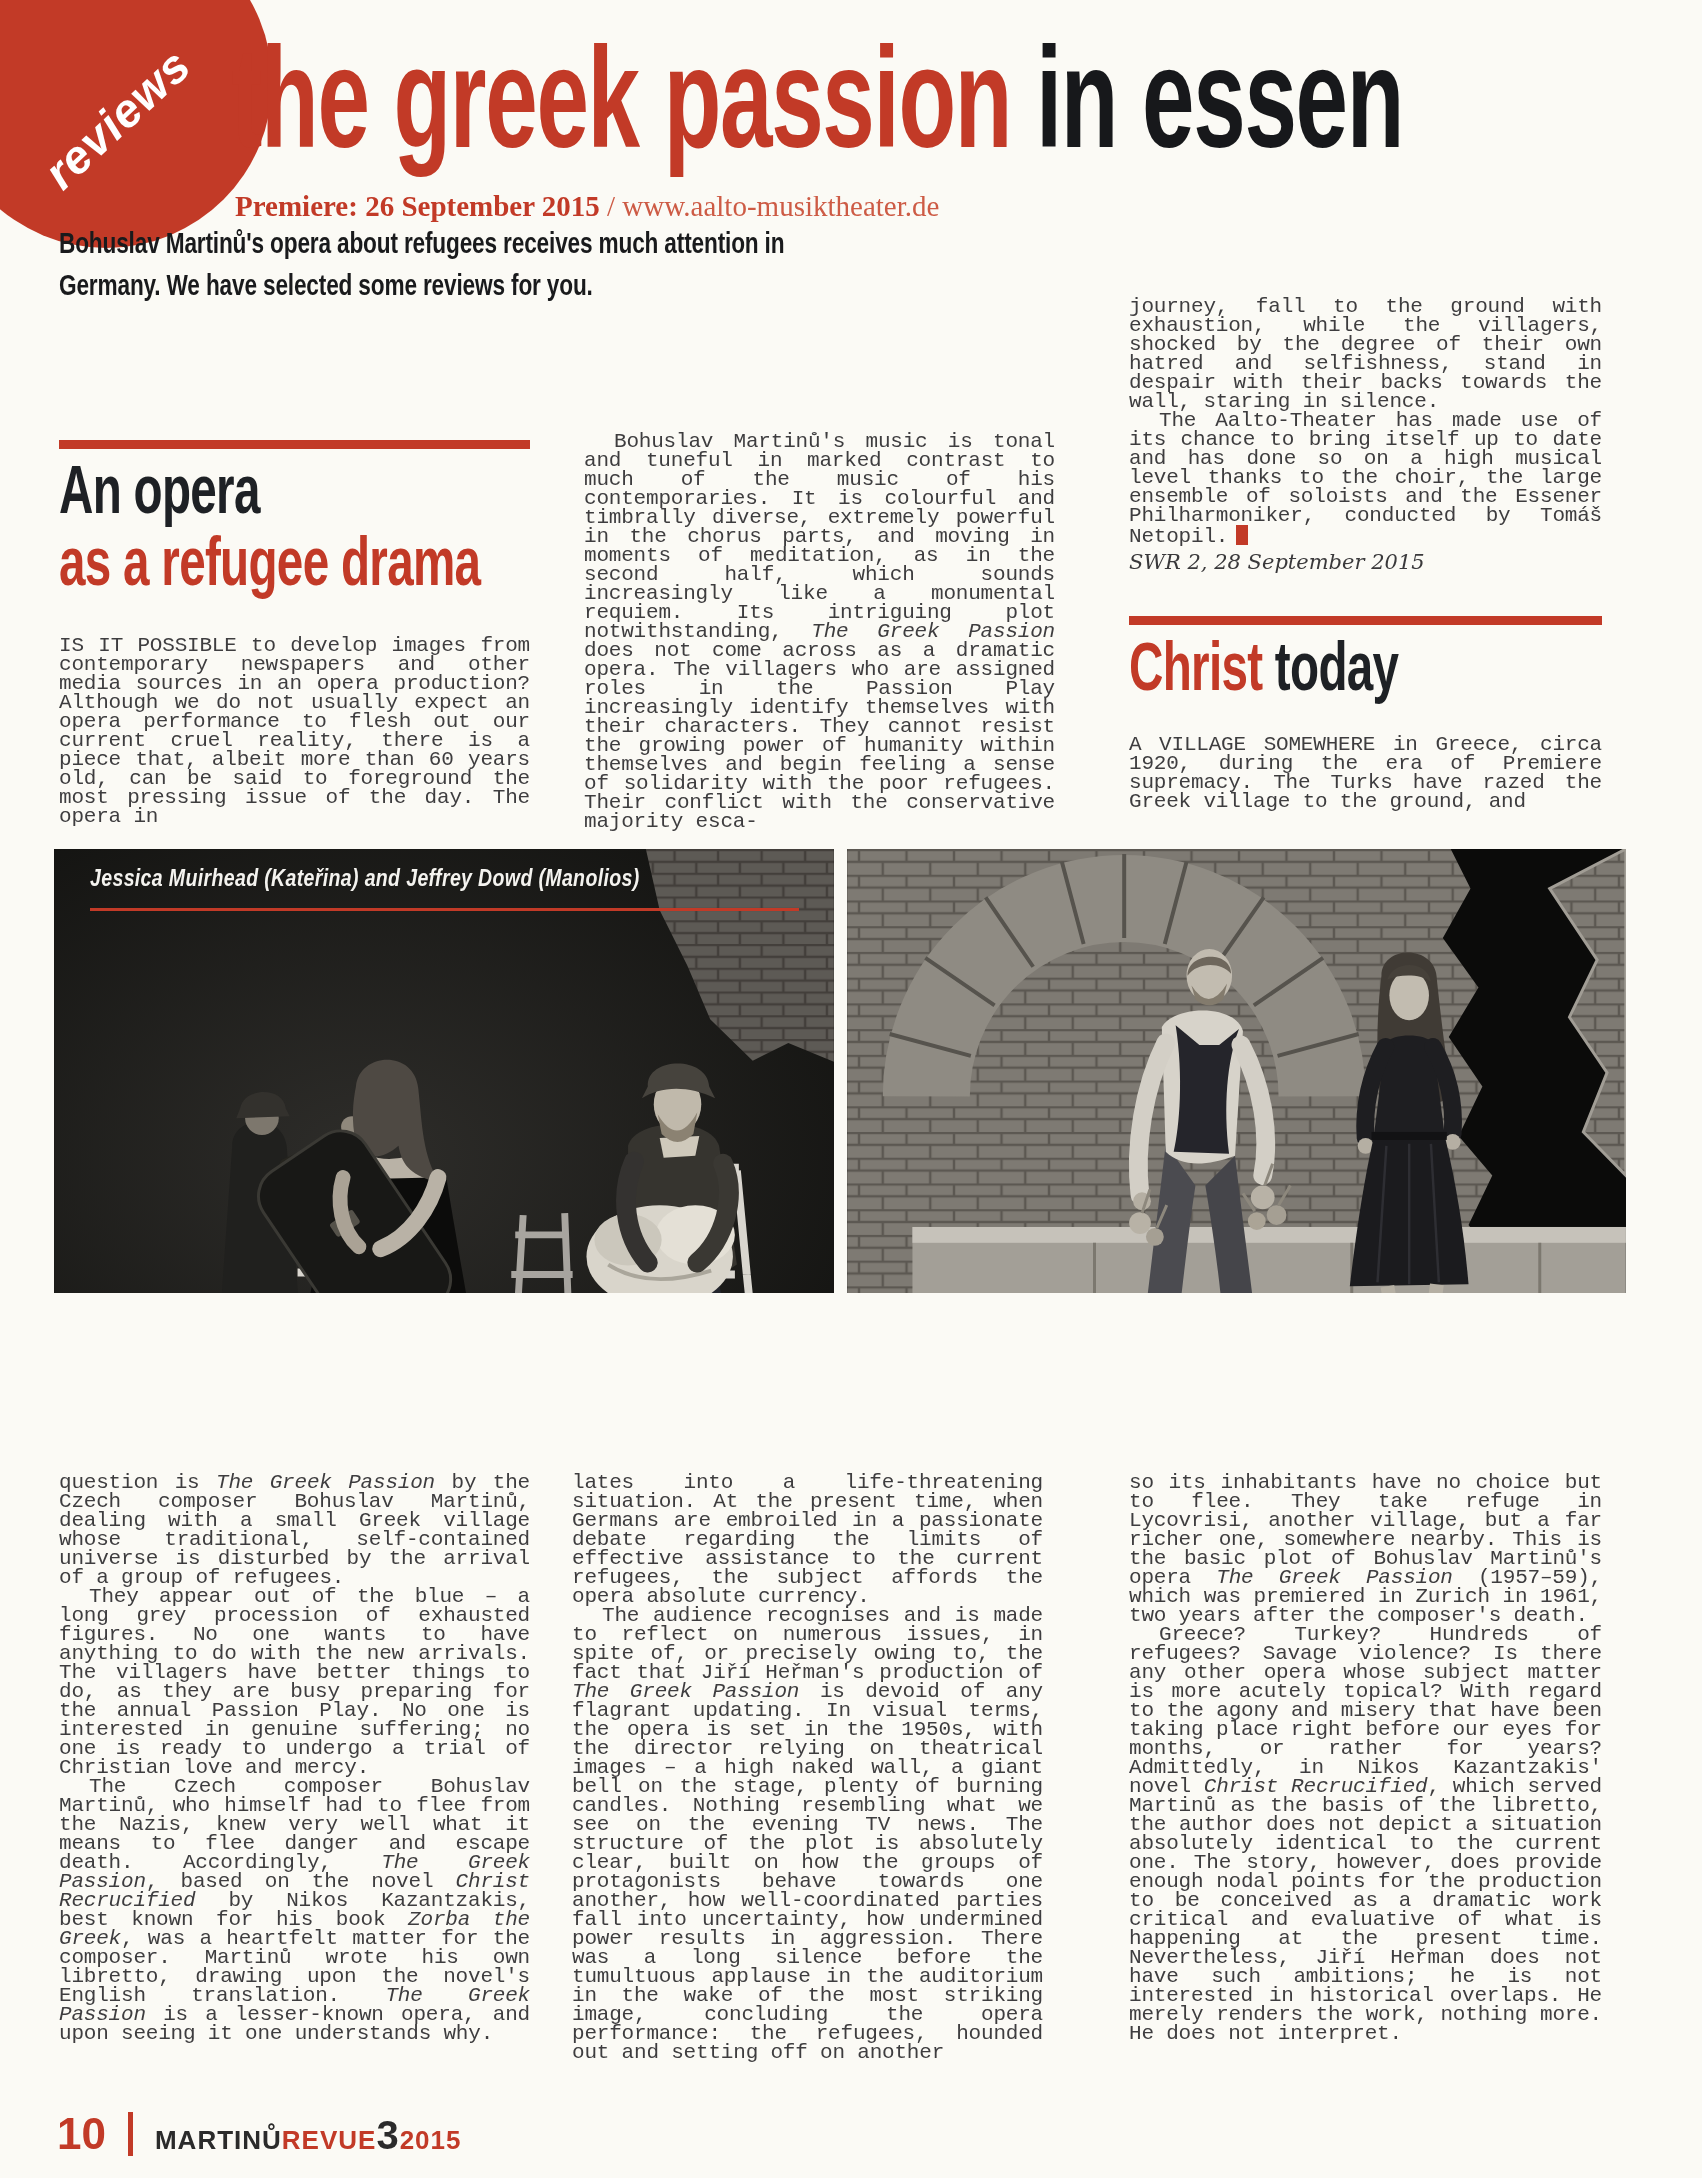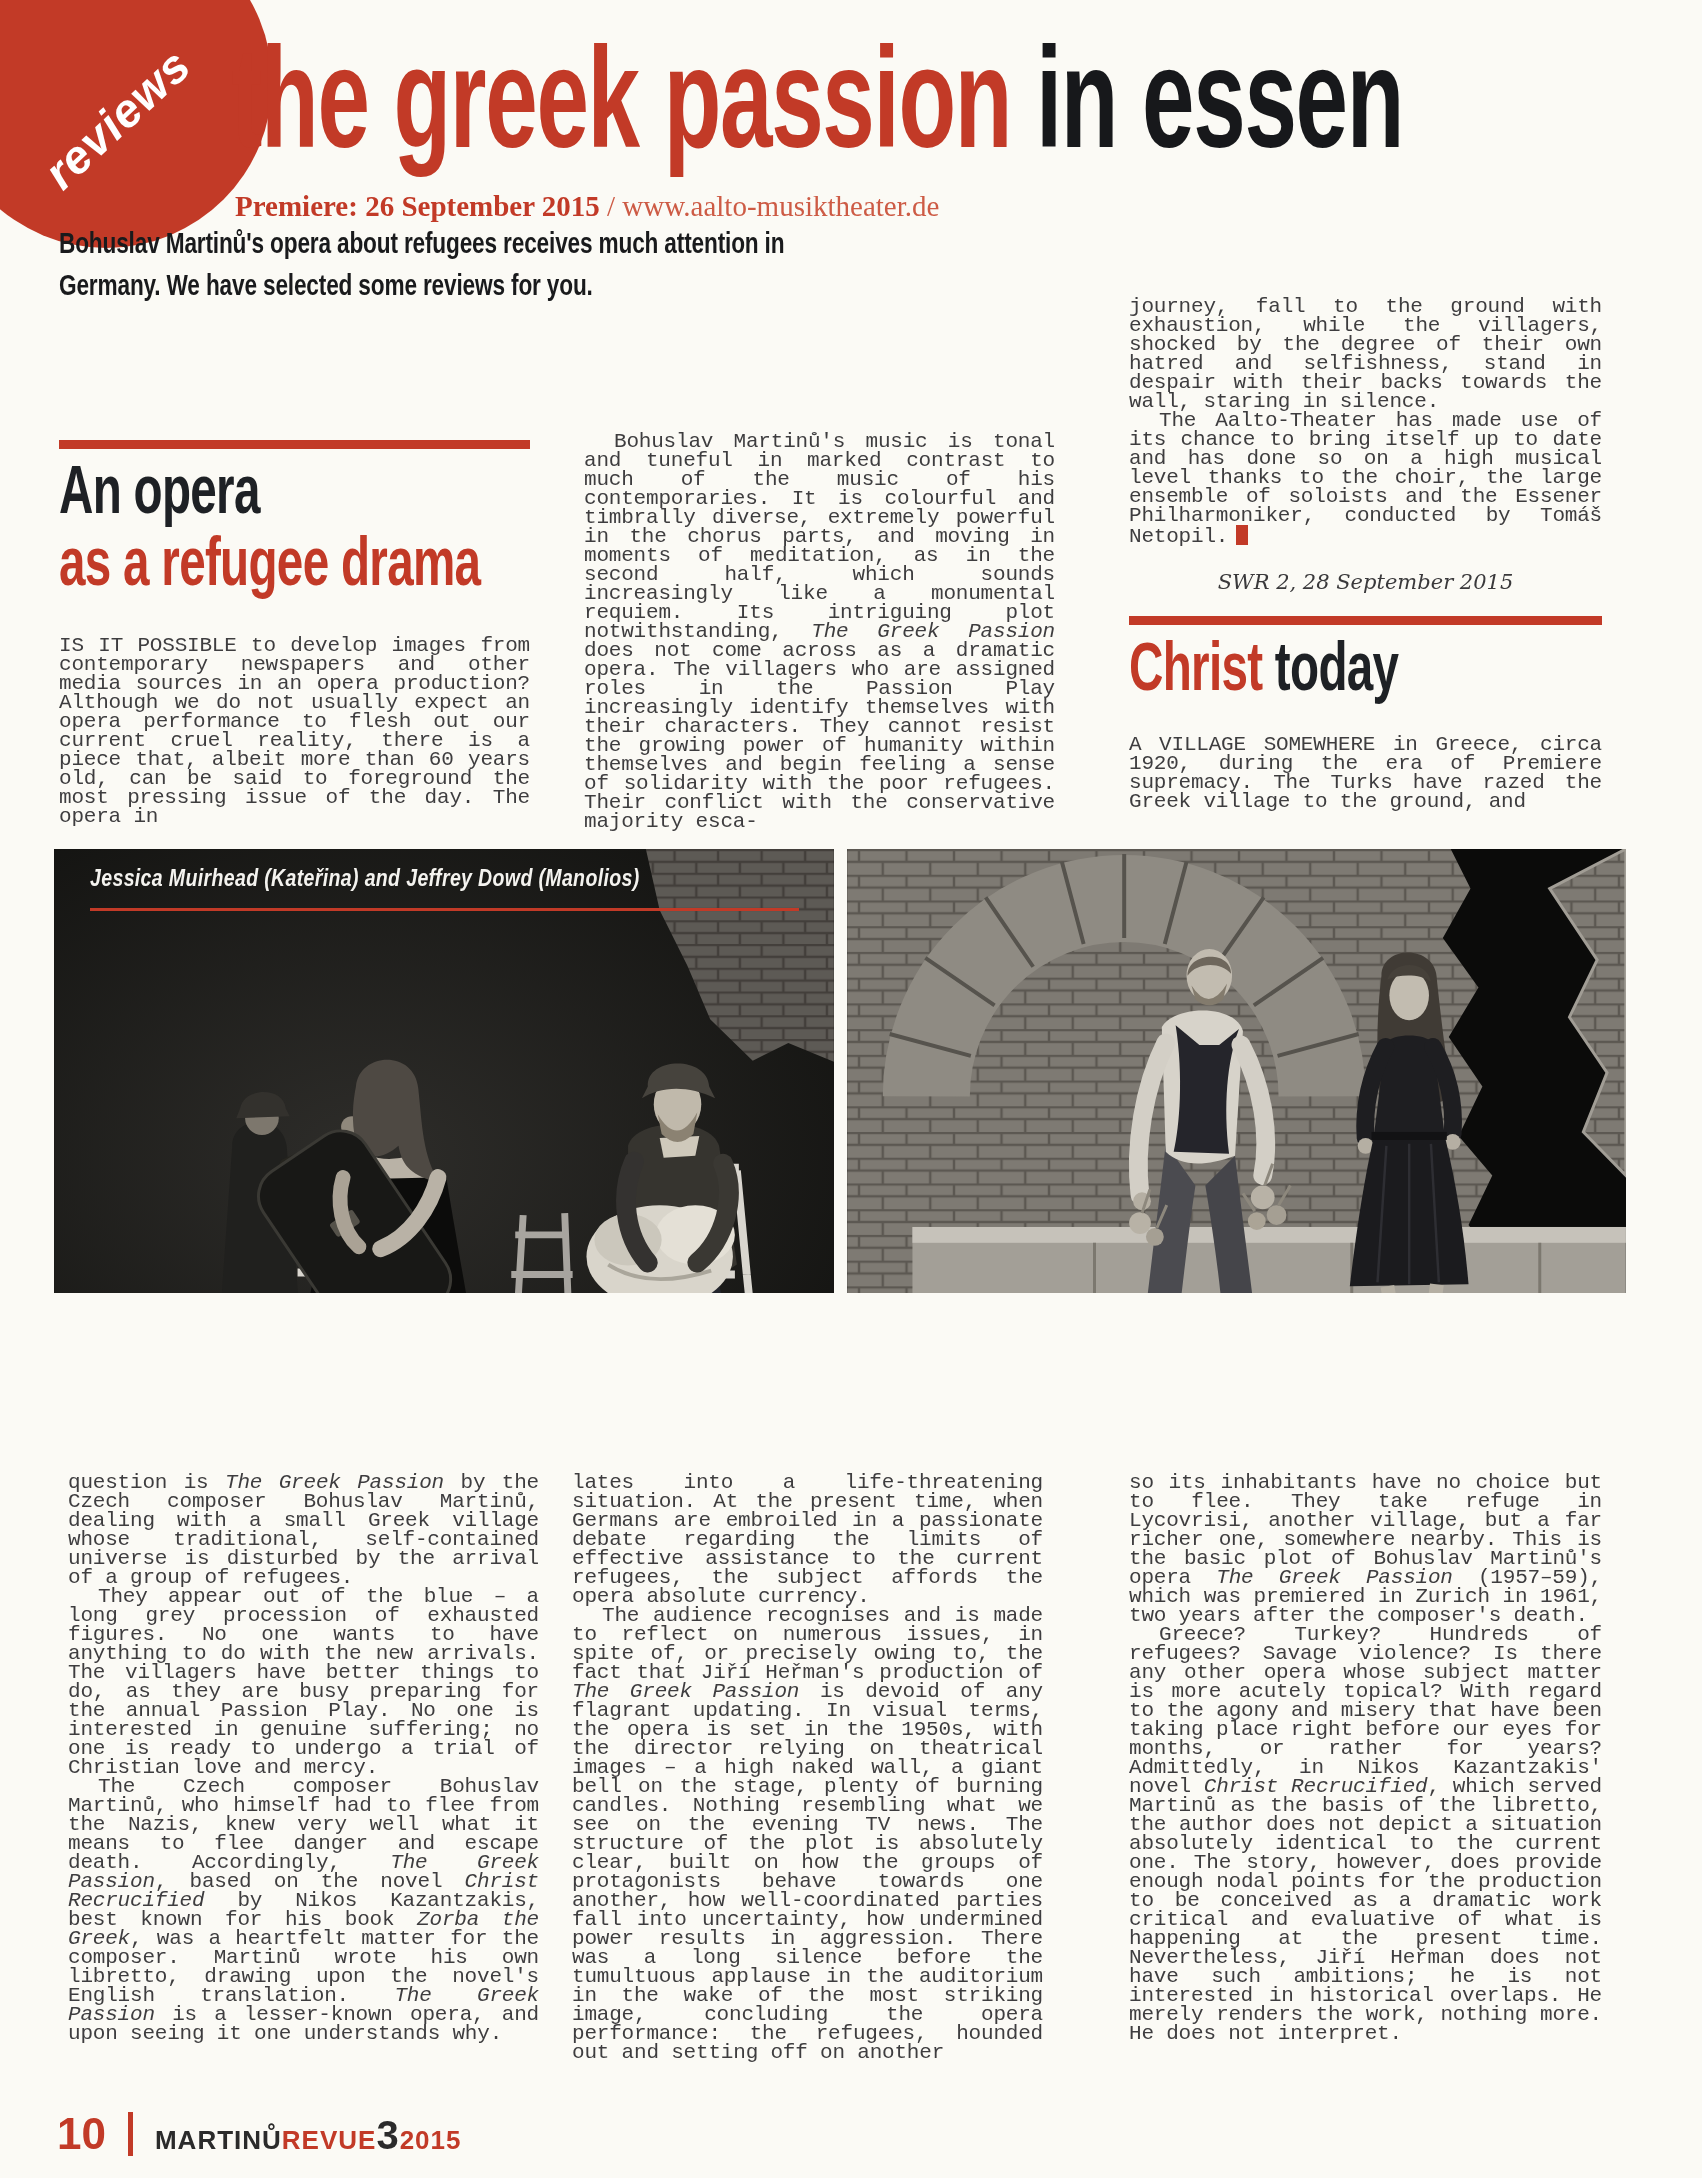--- a/index.html
+++ b/index.html
@@ -41,30 +41,30 @@
   #h-christ{left:1129px;top:630px;}
   .section-heading .redc{color:var(--accent);}
   .section-heading .blackc{color:var(--heading);}
   
   .col{position:absolute;width:471px;font-family:Liberation Mono, monospace;font-size:21px;
        line-height:19px;letter-spacing:-0.2px;color:var(--text);text-align:justify;}
   #col1-top{left:59px;top:636px;}
   #col2-top{left:584px;top:432px;}
   #col3-top{left:1129px;top:297px;width:473px;}
   #christ-top{left:1129px;top:735px;width:473px;}
-  #col1-bottom{left:59px;top:1473px;margin-left:9px;}
+  #col1-bottom{left:59px;top:1473px;}
   #col2-bottom{left:572px;top:1473px;}
   #col3-bottom{left:1129px;top:1473px;width:473px;}
   .para{margin:0;}
   .para.indent{text-indent:30px;}
   .para em{font-style:italic;}
   .endmark{display:inline-block;width:12px;height:20px;background:var(--accent);
            margin-left:8px;vertical-align:-3px;}
-  .attribution{position:absolute;left:1129px;top:550px;width:473px;text-align:center;
-               font-family:"DejaVu Serif",serif;font-style:italic;font-size:21px;color:#3a393b;margin-top:20px;}
+  .attribution{position:absolute;left:1129px;top:550px;width:473px;text-align:left;
+               font-family:"DejaVu Serif",serif;font-style:italic;font-size:21px;color:#3a393b;}
   
   .photos{position:absolute;left:54px;top:849px;width:1572px;height:444px;display:flex;gap:13px;}
   .photo{position:relative;flex:1;overflow:hidden;background:#111;}
   .photo svg{display:block;}
   .caption{position:absolute;left:36px;top:16px;white-space:nowrap;
            font-style:italic;font-weight:700;font-size:23px;color:#f4f3ef;letter-spacing:0.4px;
            transform:scaleX(0.85);transform-origin:left top;}
   .caption-line{position:absolute;left:36px;top:59px;width:709px;height:3px;background:var(--accent);}
   
   .footer{position:absolute;left:57px;top:2109px;display:flex;align-items:baseline;}

